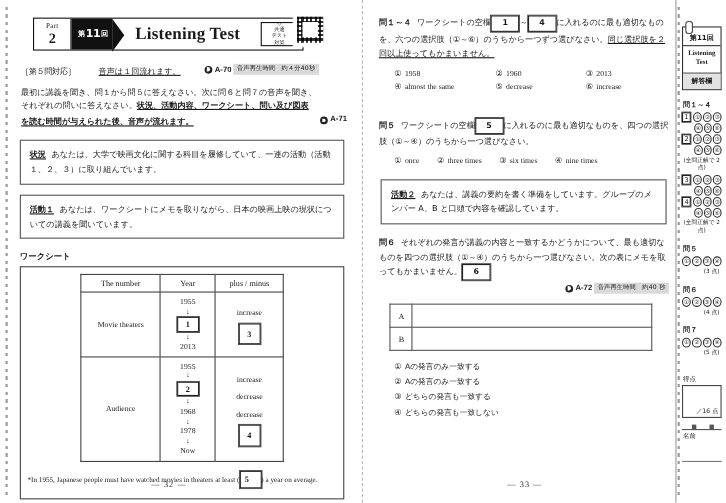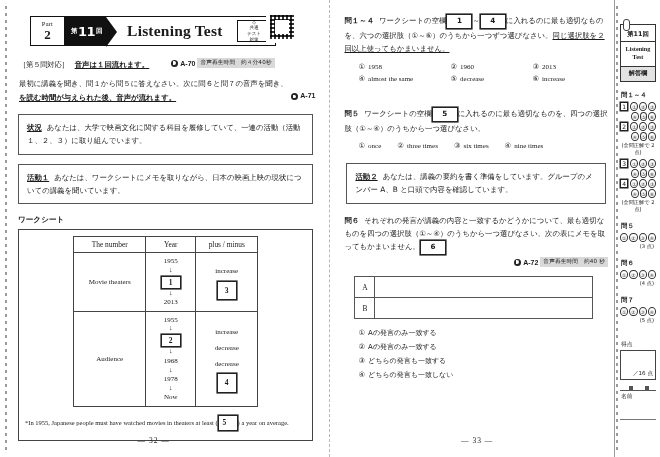--- a/index.html
+++ b/index.html
@@ -43,21 +43,21 @@
     border-right: 1.4px solid #111; line-height: 1;
   }
   .tb-part .p-word { font-size: 6.5px; letter-spacing: .2px; }
   .tb-part .p-num { font-size: 13px; font-weight: bold; margin-top: 1px; }
   .tb-kai {
     background: #111; color: #fff; display: flex; align-items: center;
     padding: 0 4px 0 6px; font-size: 11px; font-weight: bold; letter-spacing: -.5px;
     position: relative;
   }
   .tb-kai .kai-small { font-size: 6.5px; }
-  .tb-kai .kai-num { font-size: 13px; margin: 0 1px; }
+  .tb-kai .kai-num { font-size: 10px; margin: 0 1px; }
   .tb-arrow {
     width: 0; height: 0;
     border-top: 15px solid transparent; border-bottom: 15px solid transparent;
     border-left: 11px solid #111;
   }
   .tb-title {
     flex: 1; display: flex; align-items: center; padding-left: 10px;
     font-size: 15.5px; font-weight: bold; letter-spacing: .2px;
   }
   .tb-badge {
@@ -81,21 +81,21 @@
   .qr::after {
     content:""; position:absolute; left:5px; top:5px; right:5px; bottom:5px;
     background:#fff;
   }
 
   
   .instr-head {
     margin: 12px 0 0 3px; font-size: 7.4px; display: flex; align-items: baseline;
   }
   .instr-head .bracket { letter-spacing: -.3px; }
-  .instr-head .ul { text-decoration: underline; font-weight: bold; margin-left: 6px;}
+  .instr-head .ul { text-decoration: underline; font-weight: normal; margin-left: 21px;}
   .audio-tag { display: inline-flex; align-items: center; gap: 2px; }
   .audio-ico {
     width: 7px; height: 7px; border-radius: 50%; background: #222; display:inline-block;
     position: relative;
   }
   .audio-ico::after{
     content:""; position:absolute; left:2px; top:1.6px; width:2.4px; height:3.6px;
     background:#fff; border-radius: 0 2px 2px 0;
   }
   .audio-code { font-size: 7px; font-weight: bold; font-family: "Liberation Sans", sans-serif;}
@@ -254,20 +254,23 @@
       <span class="ul">音声は１回流れます。</span>
       <span class="audio-tag" style="margin-left:22px">
         <span class="audio-ico"></span>
         <span class="audio-code">A-70</span>
         <span class="audio-dur">音声再生時間　約４分40秒</span>
       </span>
     </div>
 
     <div class="instr-body jp">
       <div>最初に講義を聞き、問１から問５に答えなさい。次に問６と問７の音声を聞き、</div>
+      <div>
+        <span>それぞれの問いに答えなさい。</span><span class="ul">状況、活動内容、ワークシート、問い及び図表</span>
+      </div>
       <div style="display:flex;align-items:baseline;justify-content:space-between">
         <span class="ul">を読む時間が与えられた後、音声が流れます。</span>
         <span class="audio-tag">
           <span class="audio-ico"></span>
           <span class="audio-code">A-71</span>
         </span>
       </div>
     </div>
 
     <div class="boxed jp">

